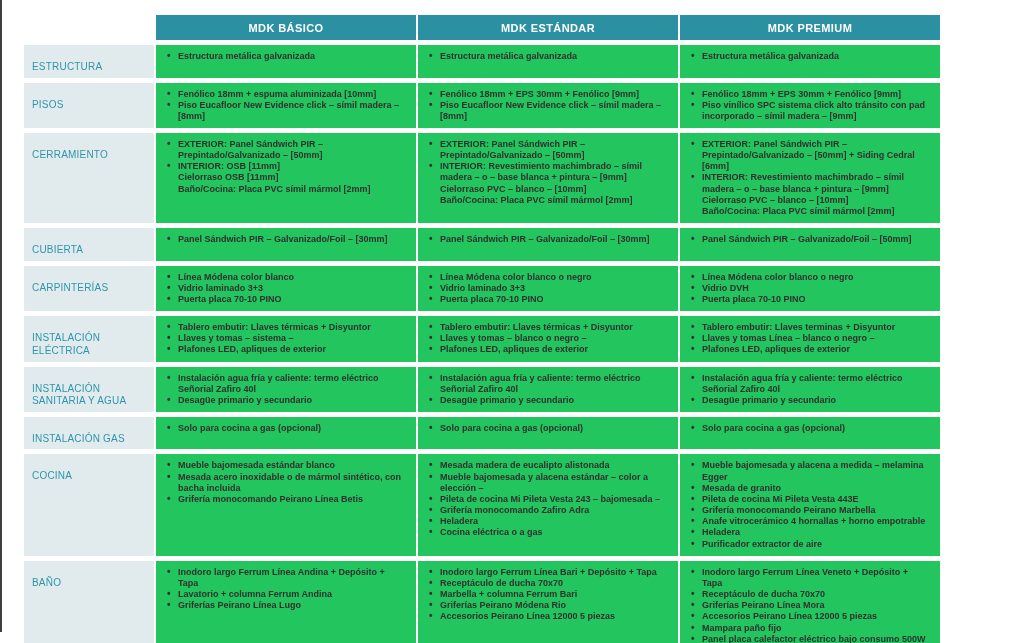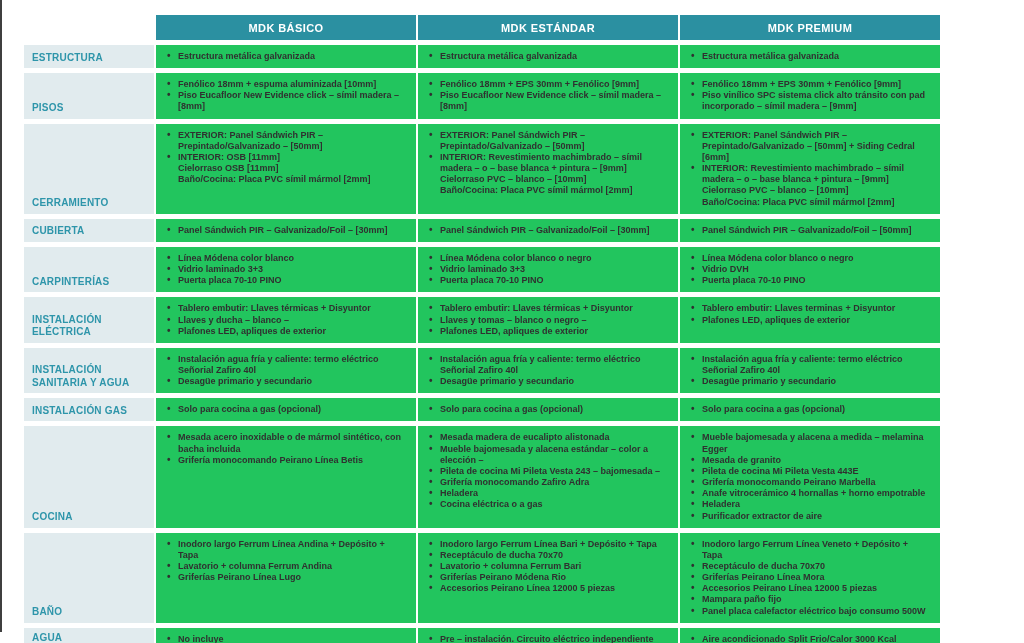--- a/index.html
+++ b/index.html
@@ -5,22 +5,22 @@
   * { margin:0; padding:0; box-sizing:border-box; }
   html,body { width:1024px; height:643px; background:#fff; overflow:hidden;
               font-family:"Liberation Sans","DejaVu Sans",sans-serif; }
   .edge-line { position:absolute; left:0; top:0; width:2px; height:632px; background:#3f3f3f; }
   .table-wrap { position:absolute; left:24px; top:15px; width:916px;
                 display:grid; grid-template-columns:130px 1fr 1fr 1fr; gap:5px 2px; }
   .corner { background:transparent; }
   .header-cell { background:#2b90a1; color:#fff; font-weight:700; font-size:11px;
                  letter-spacing:.4px; display:flex; align-items:center; justify-content:center;
                  height:25px; }
-  .label-cell { background:#e1ebee; color:#2e95aa; font-weight:700; font-size:10px;
-                letter-spacing:.2px; display:flex; align-items:flex-end; padding:4px 4px 4px 8px;
+  .label-cell { background:#e1ebee; color:#2e95aa; font-weight:400; font-size:10px;
+                letter-spacing:.2px; display:flex; align-items:flex-start; padding:16px 4px 4px 8px;
                 line-height:1.25; }
   .cell { background:#22c55e; color:#303030; font-weight:700; font-size:9px;
           line-height:1.24; display:flex; flex-direction:column; justify-content:flex-start;
           padding:6px 10px; }
   .item { position:relative; padding-left:12px; }
   .item::before { content:"\2022"; position:absolute; left:1px; top:-1px; font-size:10px; }
   .item.cont::before { content:""; }
 </style>
 </head>
 <body>
@@ -107,30 +107,31 @@
     <div class="cell">
       <div class="item">Línea Módena color blanco o negro</div>
       <div class="item">Vidrio DVH</div>
       <div class="item">Puerta placa 70-10 PINO</div>
     </div>
     <div class="label-cell">
       <div class="">INSTALACIÓN ELÉCTRICA</div>
     </div>
     <div class="cell">
       <div class="item">Tablero embutir: Llaves térmicas + Disyuntor</div>
-      <div class="item">Llaves y ducha – blanco –</div>
+      <div class="item">Llaves y tomas – sistema –</div>
       <div class="item">Plafones LED, apliques de exterior</div>
     </div>
     <div class="cell">
       <div class="item">Tablero embutir: Llaves térmicas + Disyuntor</div>
       <div class="item">Llaves y tomas – blanco o negro –</div>
       <div class="item">Plafones LED, apliques de exterior</div>
     </div>
     <div class="cell">
       <div class="item">Tablero embutir: Llaves terminas + Disyuntor</div>
+      <div class="item">Llaves y tomas Línea – blanco o negro –</div>
       <div class="item">Plafones LED, apliques de exterior</div>
     </div>
     <div class="label-cell">
       <div class="">INSTALACIÓN SANITARIA Y AGUA</div>
     </div>
     <div class="cell">
       <div class="item">Instalación agua fría y caliente: termo eléctrico Señorial Zafiro 40l</div>
       <div class="item">Desagüe primario y secundario</div>
     </div>
     <div class="cell">
@@ -150,20 +151,21 @@
     <div class="cell">
       <div class="item">Solo para cocina a gas (opcional)</div>
     </div>
     <div class="cell">
       <div class="item">Solo para cocina a gas (opcional)</div>
     </div>
     <div class="label-cell">
       <div class="">COCINA</div>
     </div>
     <div class="cell">
+      <div class="item">Mueble bajomesada estándar blanco</div>
       <div class="item">Mesada acero inoxidable o de mármol sintético, con bacha incluida</div>
       <div class="item">Grifería monocomando Peirano Línea Betis</div>
     </div>
     <div class="cell">
       <div class="item">Mesada madera de eucalipto alistonada</div>
       <div class="item">Mueble bajomesada y alacena estándar – color a elección –</div>
       <div class="item">Pileta de cocina Mi Pileta Vesta 243 – bajomesada –</div>
       <div class="item">Grifería monocomando Zafiro Adra</div>
       <div class="item">Heladera</div>
       <div class="item">Cocina eléctrica o a gas</div>
@@ -181,21 +183,21 @@
       <div class="">BAÑO</div>
     </div>
     <div class="cell">
       <div class="item">Inodoro largo Ferrum Línea Andina + Depósito + Tapa</div>
       <div class="item">Lavatorio + columna Ferrum Andina</div>
       <div class="item">Griferías Peirano Línea Lugo</div>
     </div>
     <div class="cell">
       <div class="item">Inodoro largo Ferrum Línea Bari + Depósito + Tapa</div>
       <div class="item">Receptáculo de ducha 70x70</div>
-      <div class="item">Lavatorio + columna Ferrum Bari</div>
+      <div class="item">Marbella + columna Ferrum Bari</div>
       <div class="item">Griferías Peirano Módena Rio</div>
       <div class="item">Accesorios Peirano Línea 12000 5 piezas</div>
     </div>
     <div class="cell">
       <div class="item">Inodoro largo Ferrum Línea Veneto + Depósito + Tapa</div>
       <div class="item">Receptáculo de ducha 70x70</div>
       <div class="item">Griferías Peirano Línea Mora</div>
       <div class="item">Accesorios Peirano Línea 12000 5 piezas</div>
       <div class="item">Mampara paño fijo</div>
       <div class="item">Panel placa calefactor eléctrico bajo consumo 500W</div>

